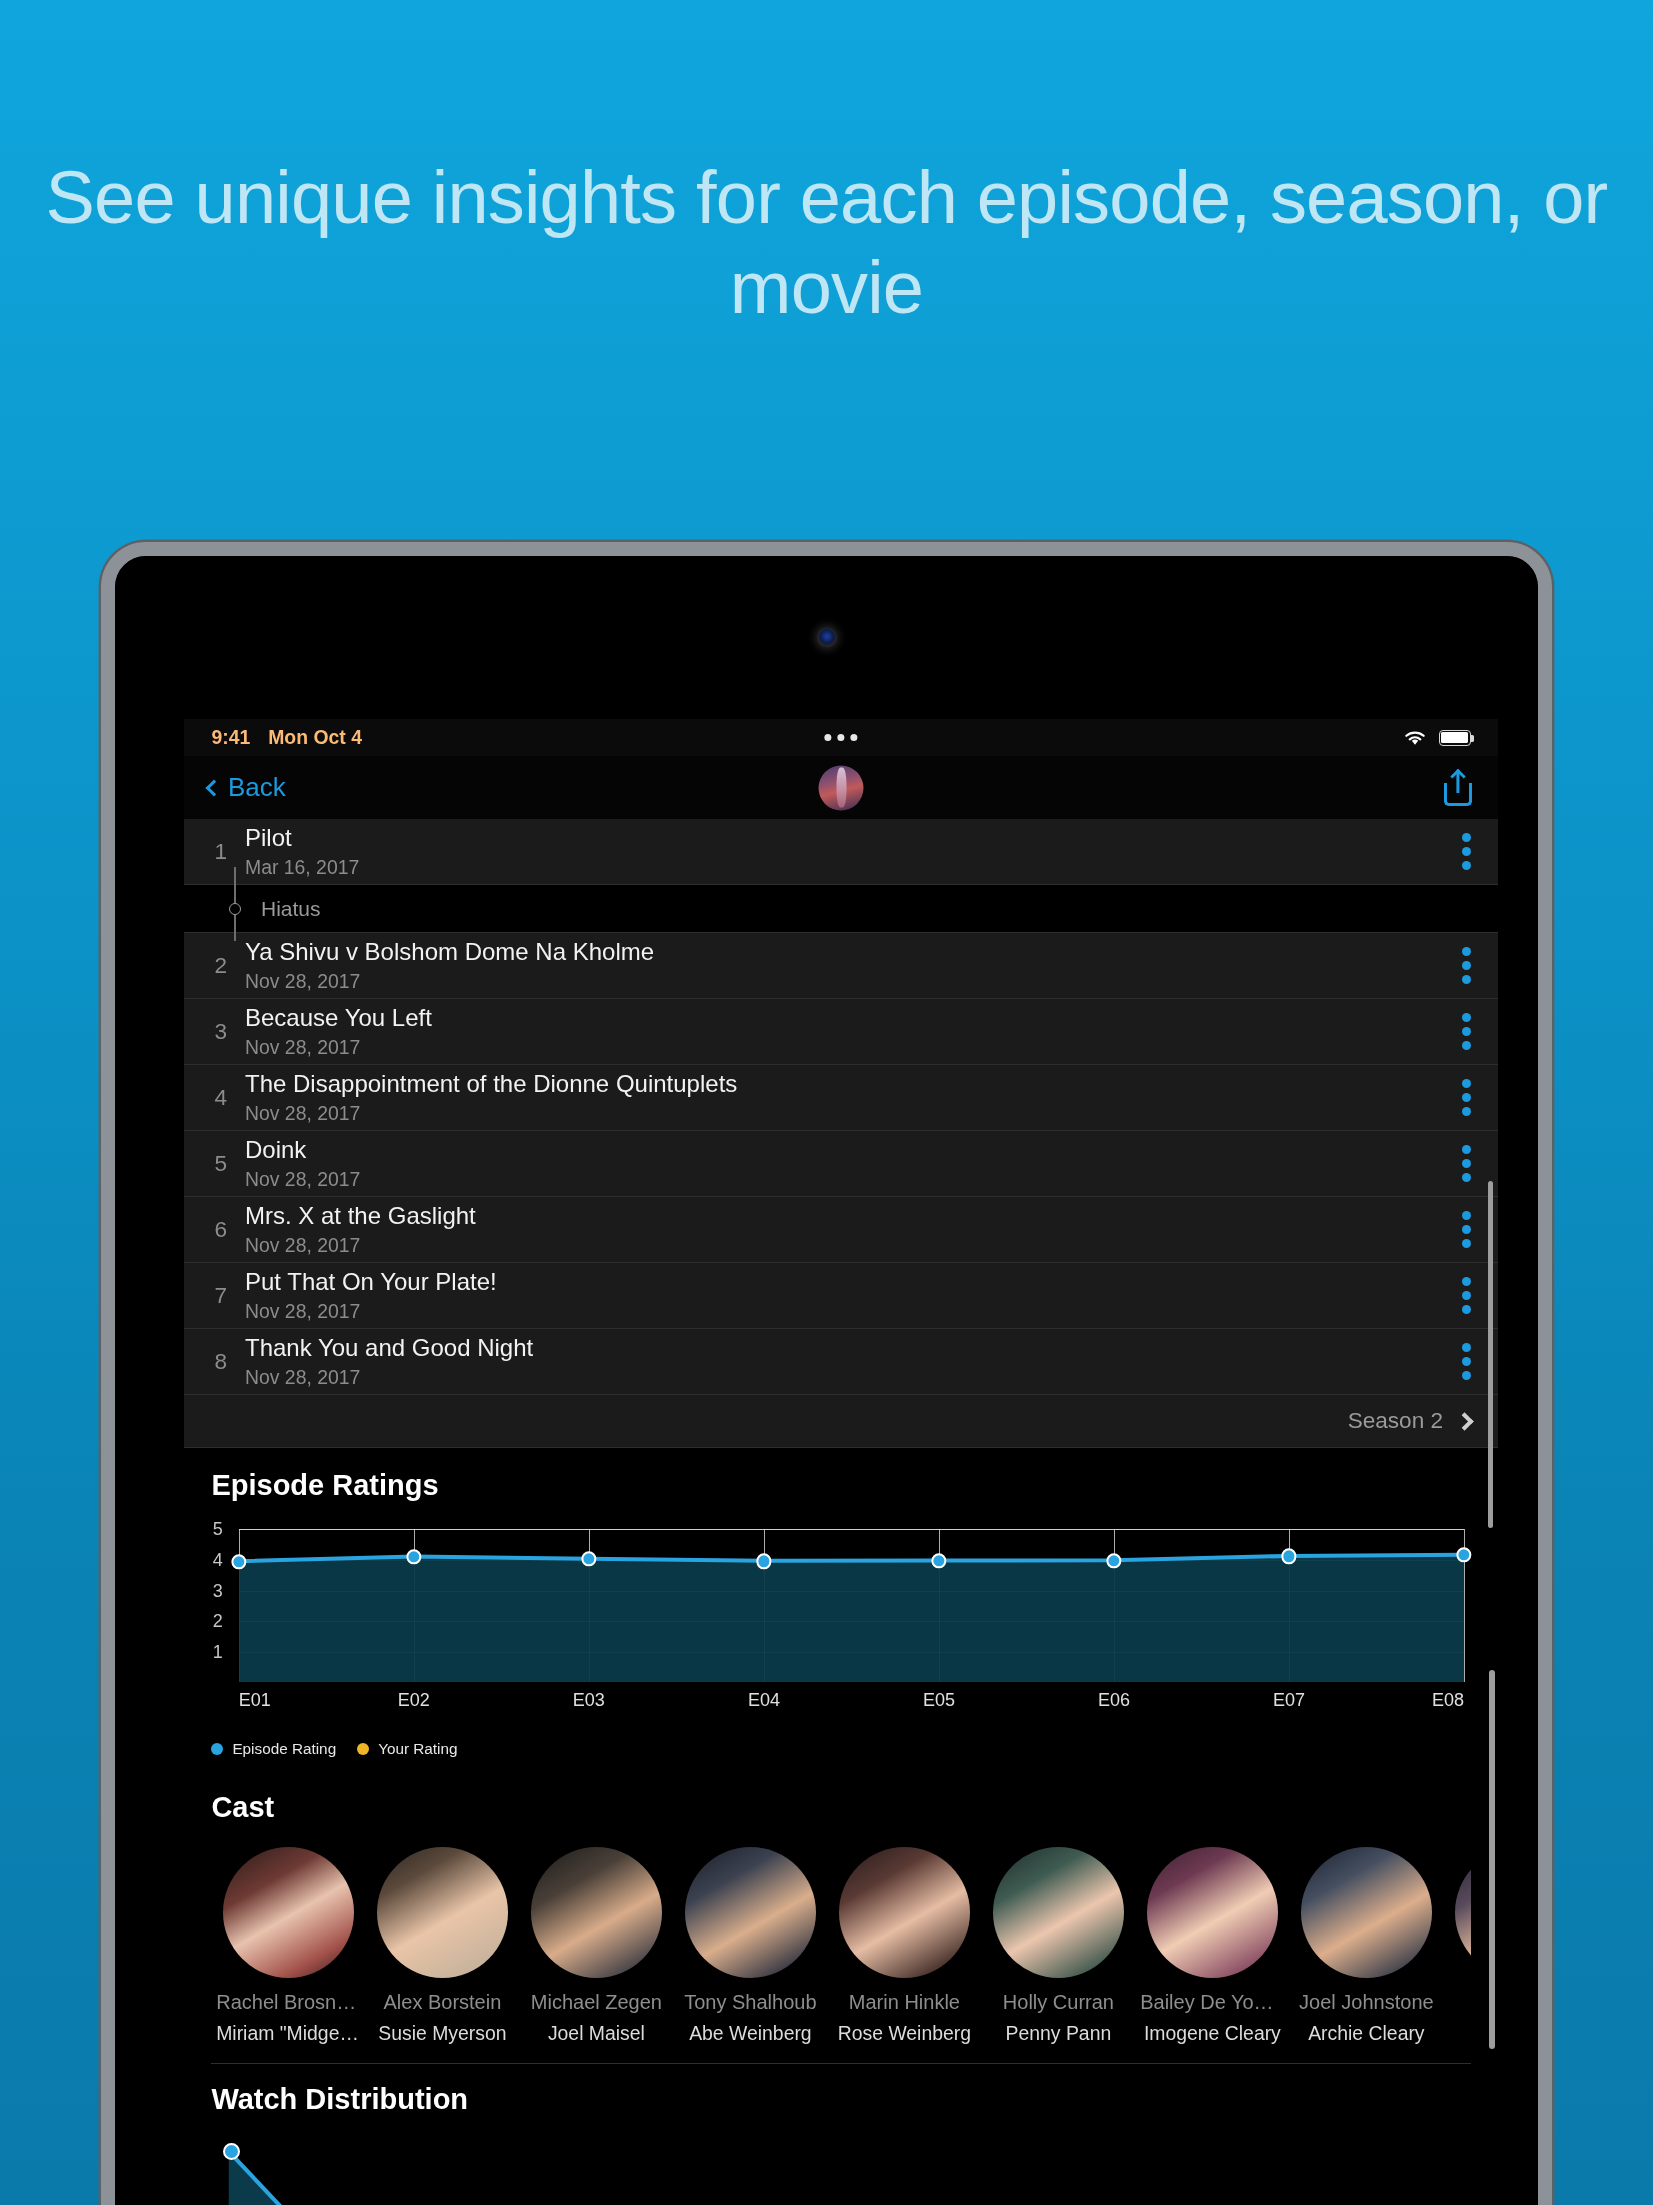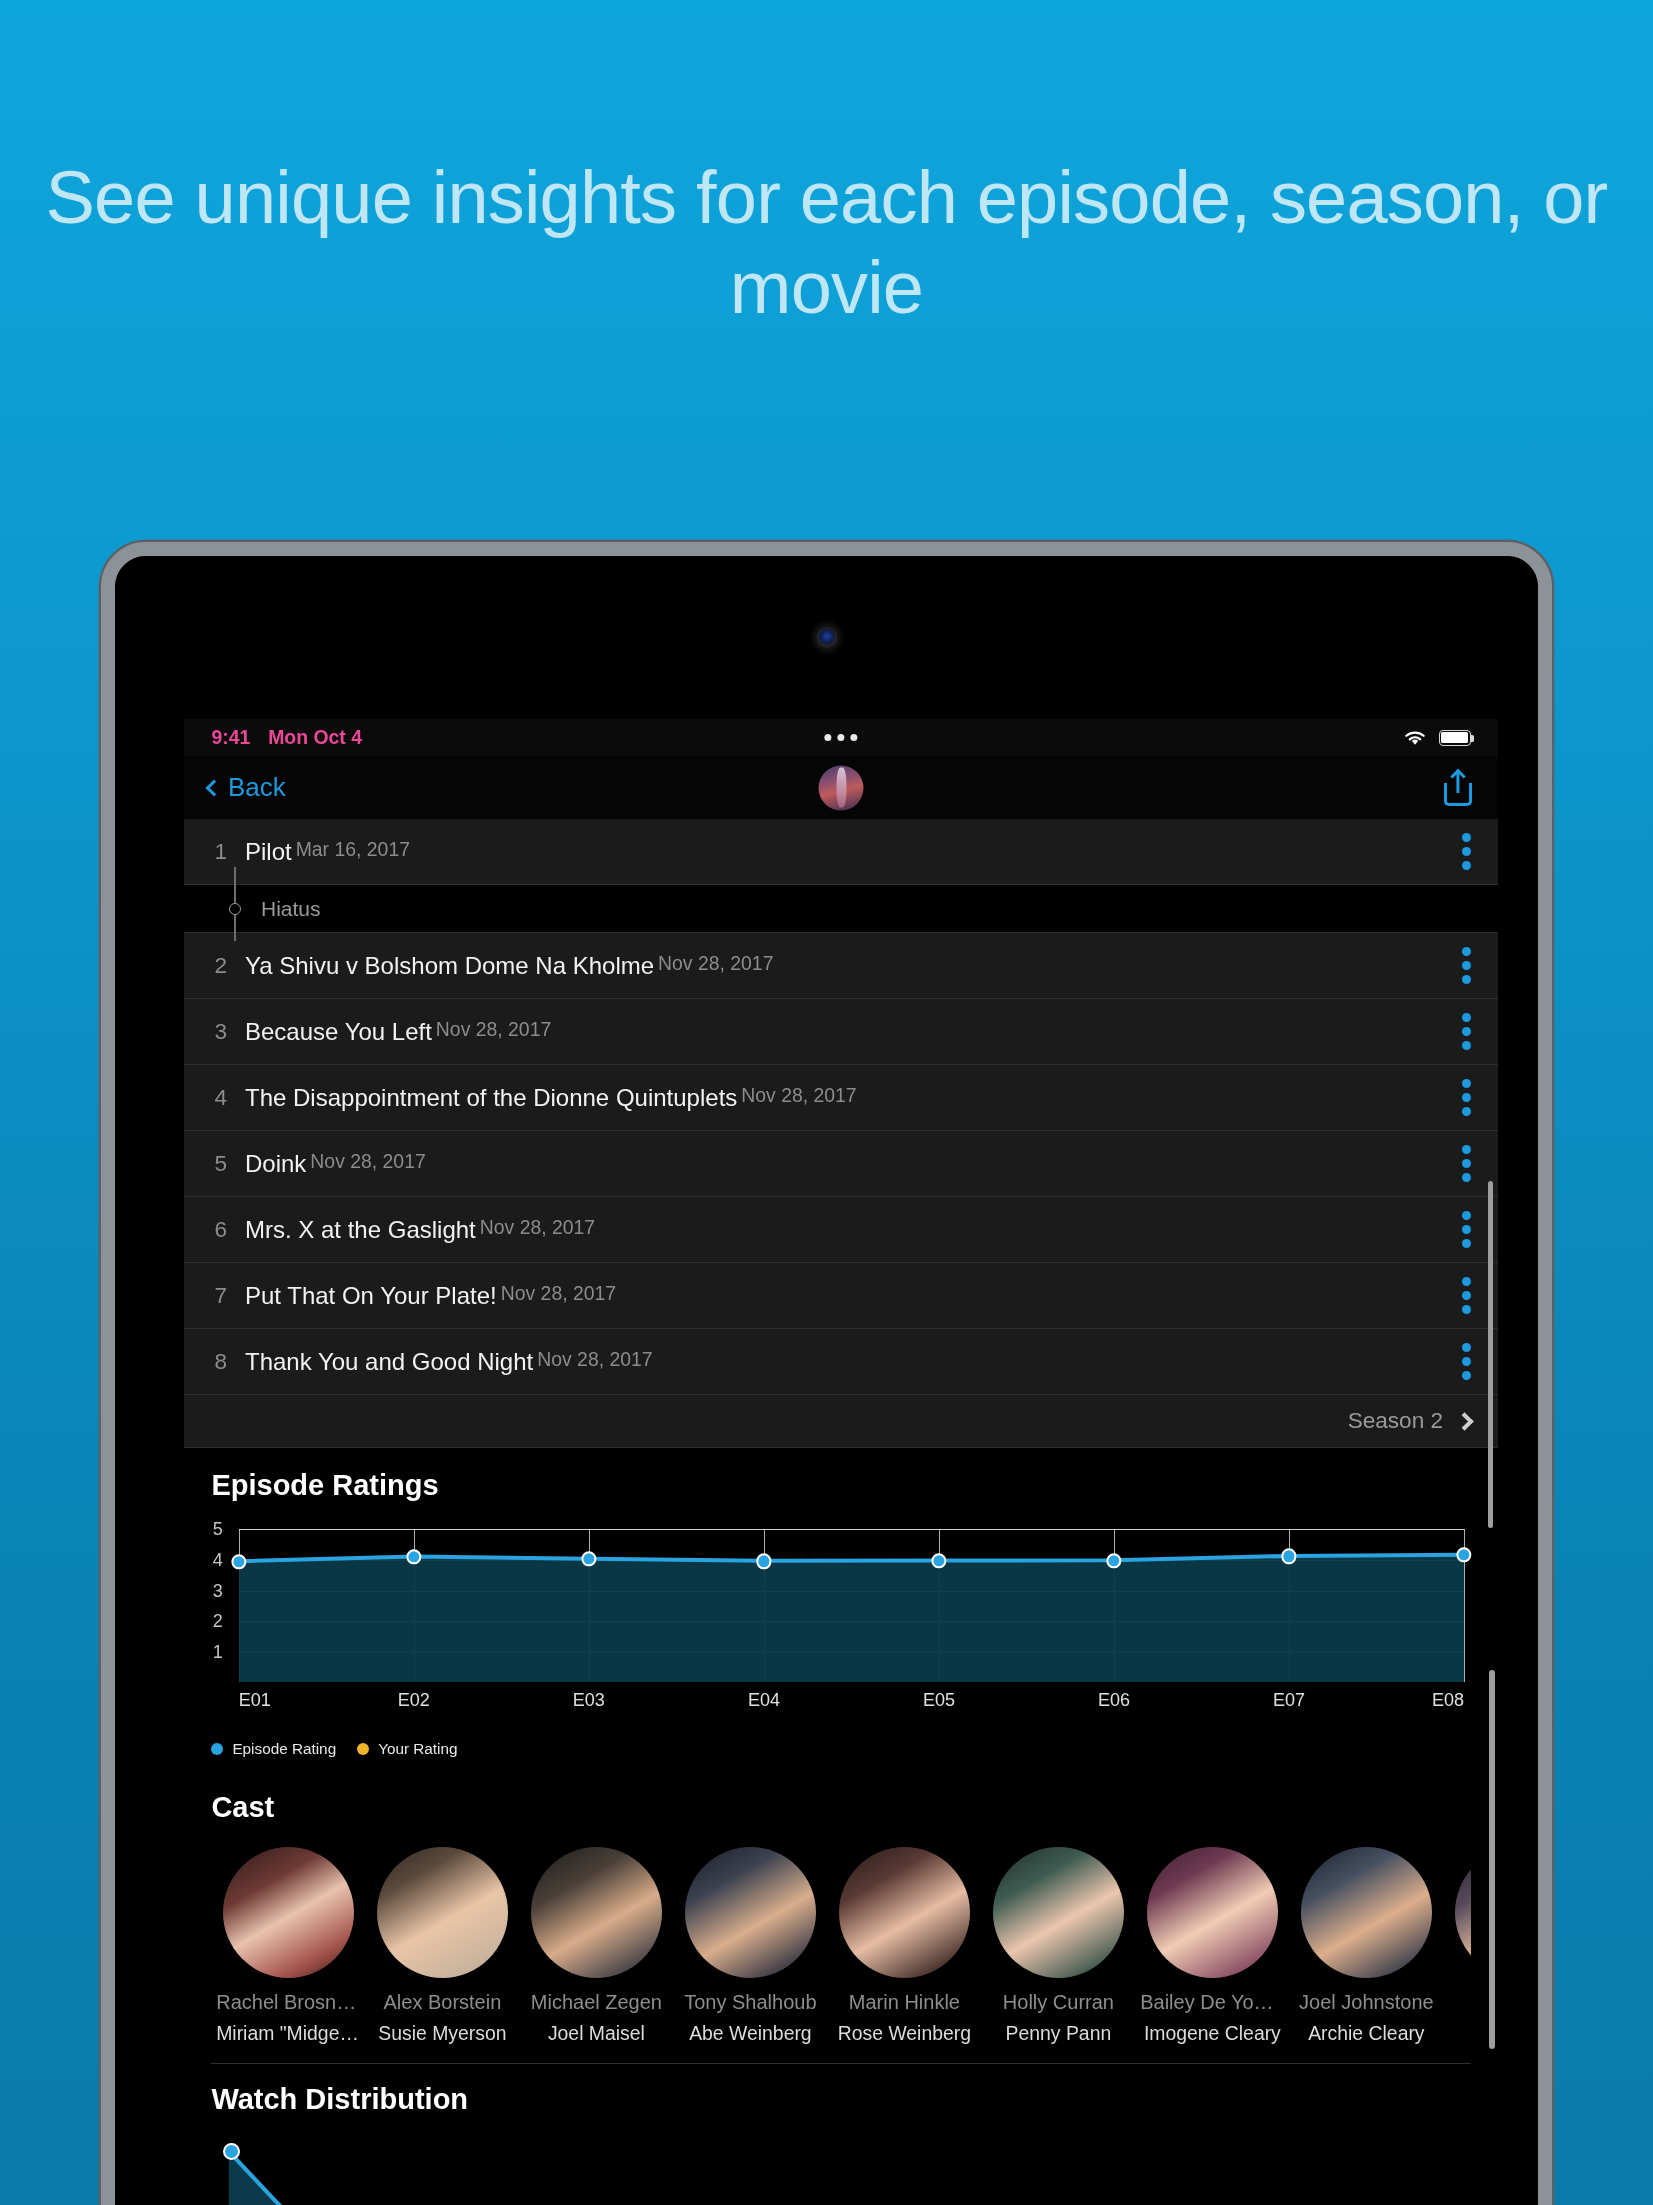--- a/index.html
+++ b/index.html
@@ -45,21 +45,21 @@
   
   .screen {
     position:absolute; left:69px; top:163px;
     width:1314px; height:1606px;
     background:#000; overflow:hidden;
   }
 
   
   .statusbar {
     height:37px; display:flex; align-items:center;
-    padding:0 27.4px; color:#ec4899; font-size:19.4px; position:relative;
+    padding:0 27.4px; color:#fdba74; font-size:19.4px; position:relative;
     background:#0b0b0b;
   }
   .sb-left { display:flex; gap:18px; align-items:center; font-weight:600;}
   .sb-dots { position:absolute; left:50%; transform:translateX(-50%);
     display:flex; gap:5.7px; }
   .sb-dots i { width:7.3px; height:7.3px; border-radius:50%; background:#e8e8e8; display:block;}
   .sb-right { margin-left:auto; display:flex; align-items:center; gap:11.3px; }
   .battery { width:32px; height:16px; border:1.6px solid #d8d8d8; border-radius:4px;
      position:relative; padding:1.6px; }
   .battery::after{content:"";position:absolute;right:-4px;top:4.8px;width:2.4px;height:6.5px;
@@ -84,21 +84,21 @@
      width:3.2px;height:21px;background:#1b9ae0;}
   .share-arrow{position:absolute;left:50%;top:2.4px;transform:translateX(-50%) rotate(45deg);
      width:11.3px;height:11.3px;border-top:3.2px solid #1b9ae0;border-left:3.2px solid #1b9ae0;}
 
   
   .eplist { background:#1b1b1b; position:relative; }
   .eprow { display:flex; align-items:center; height:66px; position:relative;
      border-bottom:0.8px solid #2e2e2e; padding-left:0; }
   .epnum { width:61px; text-align:right; padding-right:18px;
      color:#8c8c8c; font-size:22.6px; }
-  .epbody { flex:1; display:flex; flex-direction:row; gap:4px; }
+  .epbody { flex:1; display:flex; flex-direction:column; gap:4px; }
   .eptitle { color:#f2f2f2; font-size:24px; }
   .epdate { color:#8c8c8c; font-size:19.4px; }
   .kebab { width:63px; display:flex; flex-direction:column; align-items:center;
      gap:4.8px; }
   .kebab i { width:9px; height:9px; border-radius:50%; background:#1b9ae0; display:block;}
   .hiatus-row { display:flex; align-items:center; height:48px; background:#000;
      border-bottom:0.8px solid #2e2e2e; position:relative;}
   .hiatus-line { position:absolute; left:50px; top:-18px; width:1.6px; height:74px;
      background:#6e6e6e; }
   .hiatus-dot { position:absolute; left:45px; top:50%; transform:translateY(-50%);

